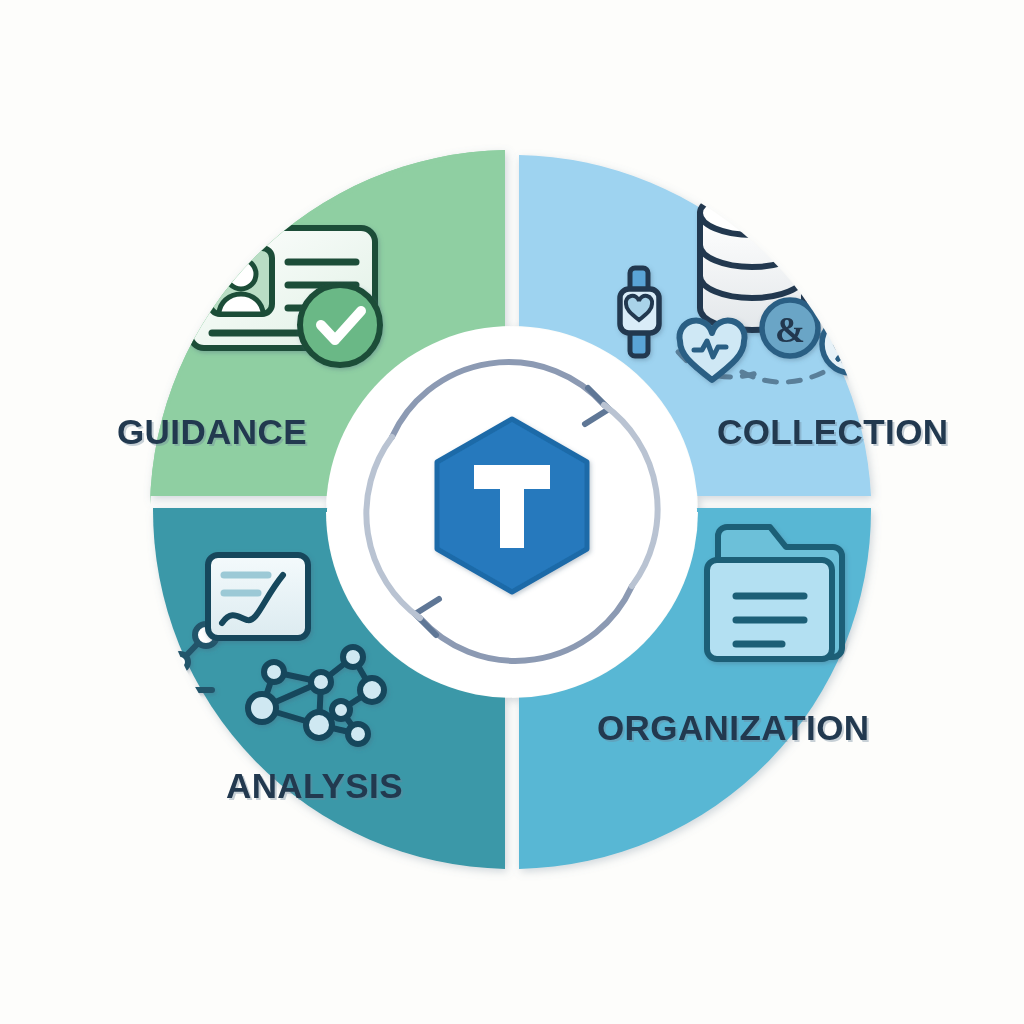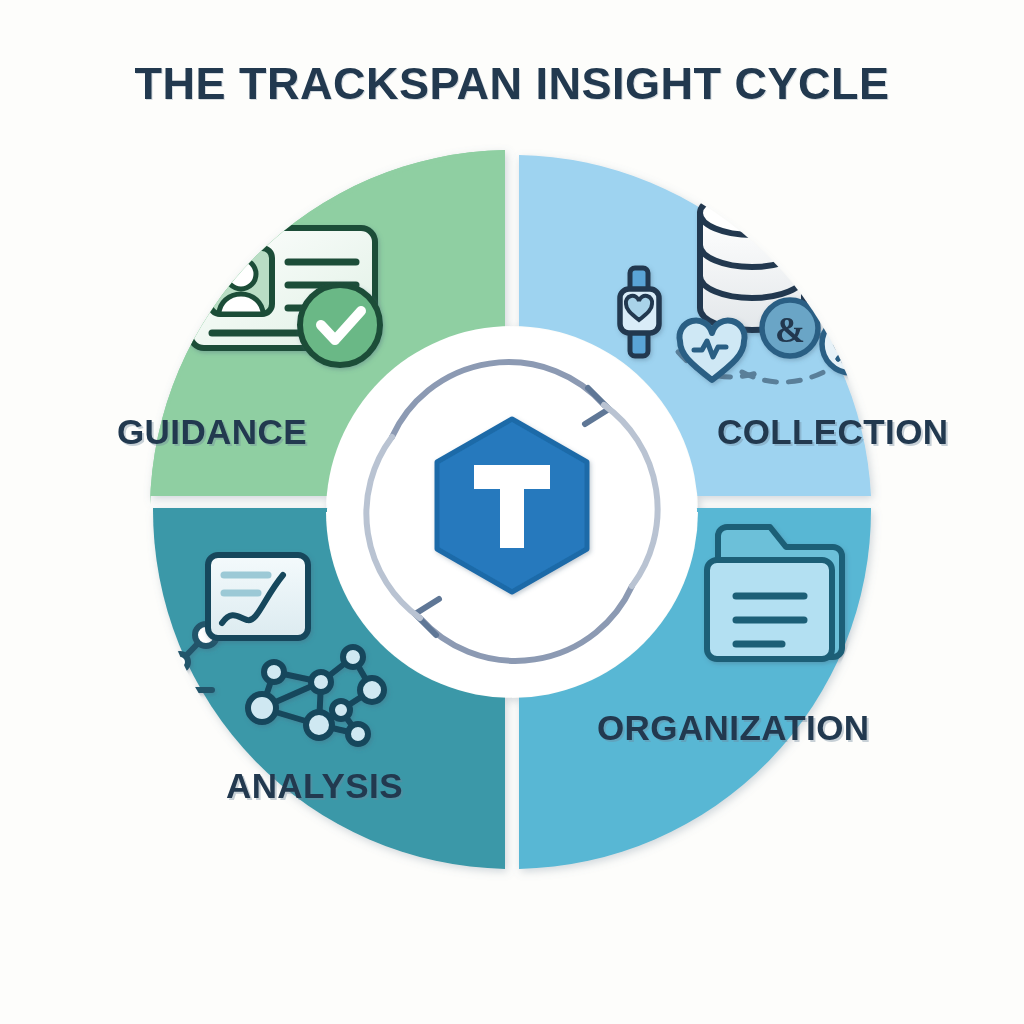--- a/index.html
+++ b/index.html
@@ -53,21 +53,20 @@
     font-weight: 700;
     fill: rgba(110,135,155,0.38);
     letter-spacing: 0.4px;
   }
 </style>
 </head>
 <body>
 
 <div id="stage">
 
-  <div id="title">THE TRACKSPAN INSIGHT CYCLE</div>
 
   <svg id="diagram" viewBox="0 0 1024 1024">
     <defs>
       <filter id="softshadow" x="-30%" y="-30%" width="160%" height="160%">
         <feDropShadow dx="2" dy="3" stdDeviation="4" flood-color="#6a7f93" flood-opacity="0.30"></feDropShadow>
       </filter>
       <filter id="tinyshadow" x="-40%" y="-40%" width="180%" height="180%">
         <feDropShadow dx="1.5" dy="2" stdDeviation="2" flood-color="#46607a" flood-opacity="0.33"></feDropShadow>
       </filter>
       <clipPath id="clipQ1">

